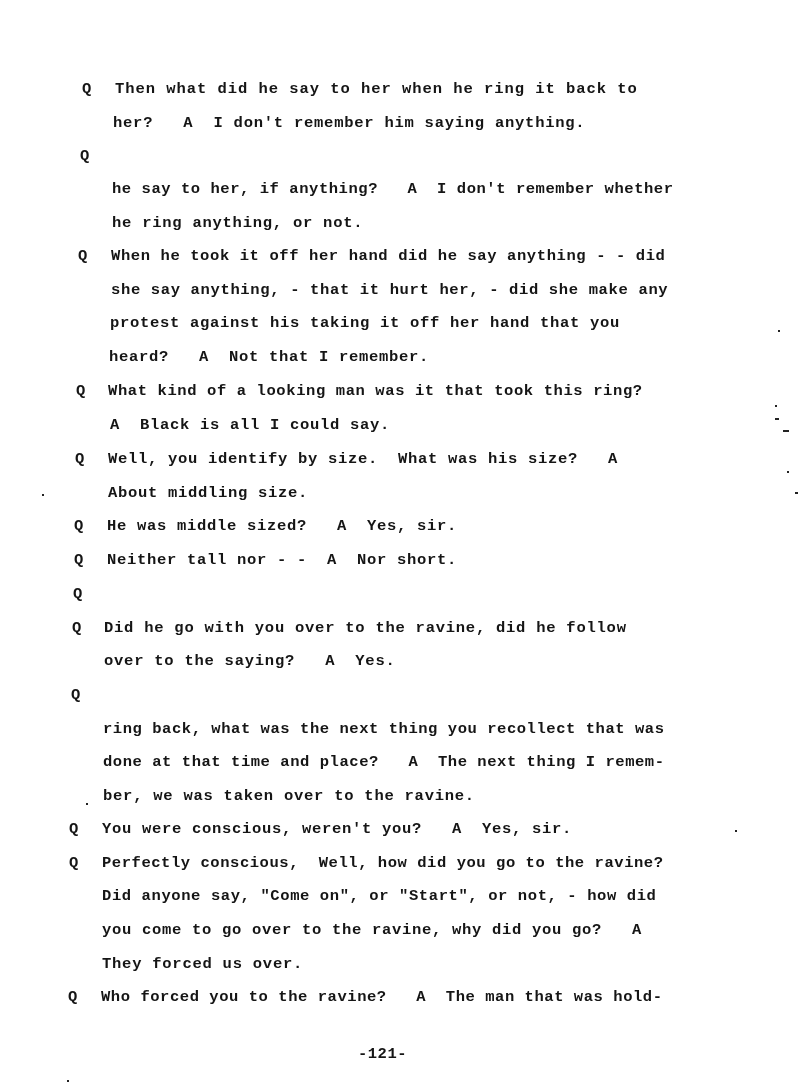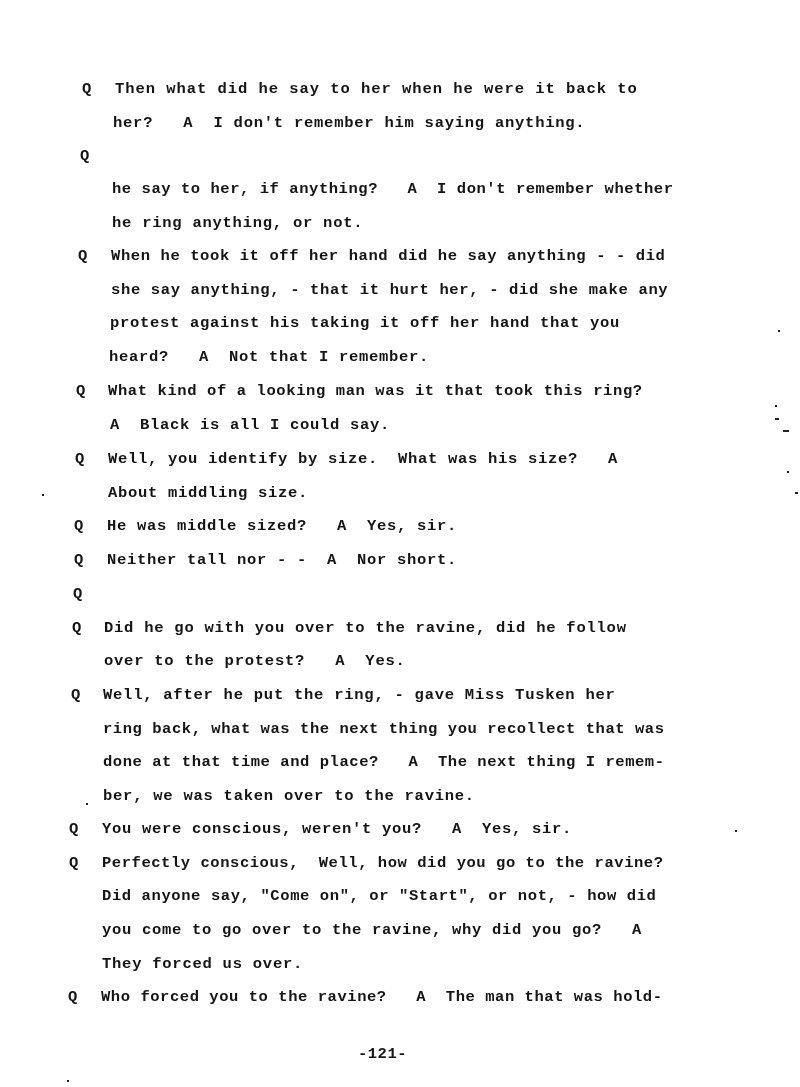--- a/index.html
+++ b/index.html
@@ -49,21 +49,21 @@
     position: absolute;
     background: #222;
   }
 </style>
 </head>
 <body>
 
 <div class="page">
 
   <div class="qmark" style="left:82px; top:80px;">Q</div>
-  <div class="line" style="left:115px; top:80px; letter-spacing:0.95px;">Then what did he say to her when he were it back to</div>
+  <div class="line" style="left:115px; top:80px; letter-spacing:0.95px;">Then what did he say to her when he ring it back to</div>
   <div class="line" style="left:113px; top:114px; letter-spacing:0.75px;">her?   A  I don't remember him saying anything.</div>
 
   <div class="qmark" style="left:80px; top:147px;">Q</div>
   <div class="line" style="left:112px; top:180px; letter-spacing:0.55px;text-align:right;">he say to her, if anything?   A  I don't remember whether</div>
   <div class="line" style="left:112px; top:214px; letter-spacing:0.75px;">he ring anything, or not.</div>
 
   <div class="qmark" style="left:78px; top:247px;">Q</div>
   <div class="line" style="left:111px; top:247px; letter-spacing:0.6px;">When he took it off her hand did he say anything - - did</div>
   <div class="line" style="left:111px; top:281px; letter-spacing:0.65px;">she say anything, - that it hurt her, - did she make any</div>
   <div class="line" style="left:110px; top:314px; letter-spacing:0.7px;">protest against his taking it off her hand that you</div>
@@ -80,24 +80,23 @@
   <div class="qmark" style="left:74px; top:517px;">Q</div>
   <div class="line" style="left:107px; top:517px; letter-spacing:0.7px;">He was middle sized?   A  Yes, sir.</div>
 
   <div class="qmark" style="left:74px; top:551px;">Q</div>
   <div class="line" style="left:107px; top:551px; letter-spacing:0.7px;">Neither tall nor - -  A  Nor short.</div>
 
   <div class="qmark" style="left:73px; top:585px;">Q</div>
 
   <div class="qmark" style="left:72px; top:619px;">Q</div>
   <div class="line" style="left:104px; top:619px; letter-spacing:0.75px;">Did he go with you over to the ravine, did he follow</div>
-  <div class="line" style="left:104px; top:652px; letter-spacing:0.75px;">over to the protest?   A  Yes.</div>
+  <div class="line" style="left:104px; top:652px; letter-spacing:0.75px;">over to the saying?   A  Yes.</div>
 
   <div class="qmark" style="left:71px; top:686px;">Q</div>
-  <div class="line" style="left:103px; top:686px; letter-spacing:0.75px;">Well, after he put the ring, - gave Miss Tusken her</div>
   <div class="line" style="left:103px; top:720px; letter-spacing:0.55px;">ring back, what was the next thing you recollect that was</div>
   <div class="line" style="left:103px; top:753px; letter-spacing:0.55px;">done at that time and place?   A  The next thing I remem-</div>
   <div class="line" style="left:103px; top:787px; letter-spacing:0.75px;">ber, we was taken over to the ravine.</div>
 
   <div class="qmark" style="left:69px; top:820px;">Q</div>
   <div class="line" style="left:102px; top:820px; letter-spacing:0.7px;">You were conscious, weren't you?   A  Yes, sir.</div>
 
   <div class="qmark" style="left:69px; top:854px;">Q</div>
   <div class="line" style="left:102px; top:854px; letter-spacing:0.55px;">Perfectly conscious,  Well, how did you go to the ravine?</div>
   <div class="line" style="left:102px; top:887px; letter-spacing:0.6px;">Did anyone say, "Come on", or "Start", or not, - how did</div>

